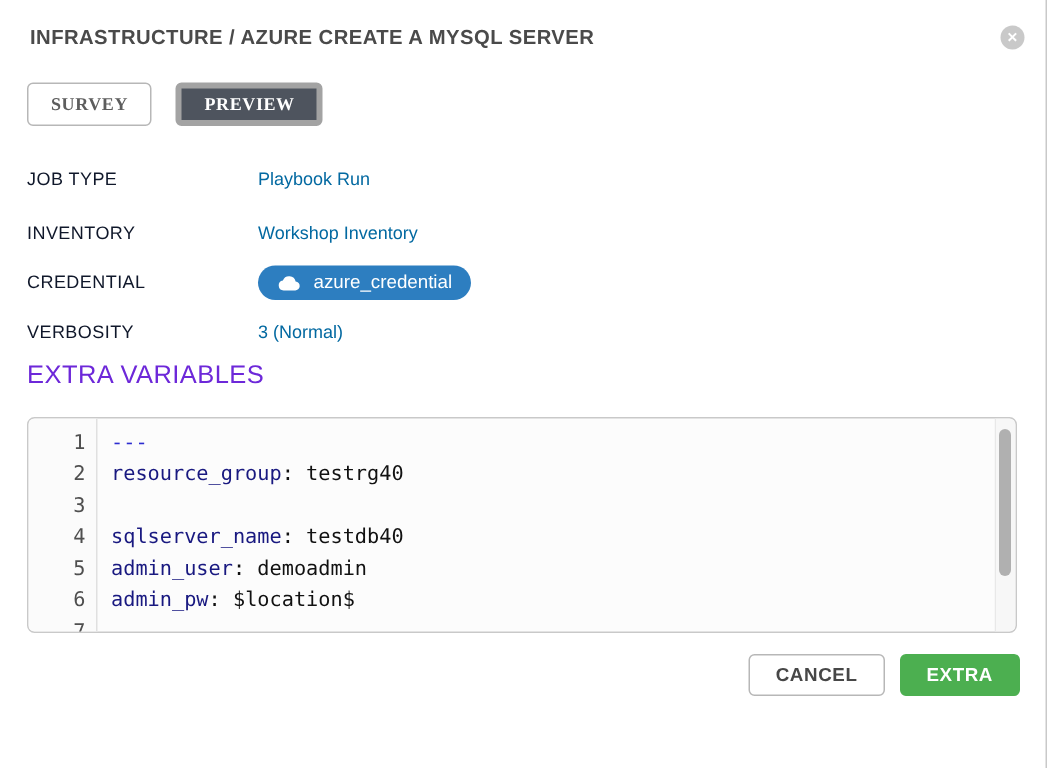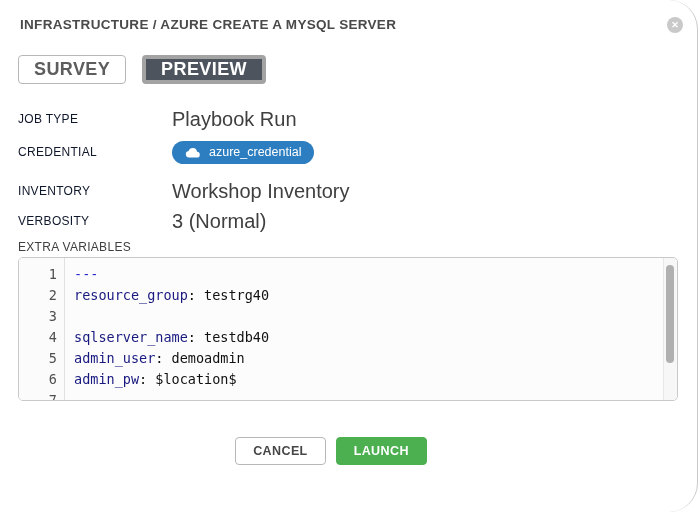--- a/index.html
+++ b/index.html
@@ -7,21 +7,20 @@
   body {
     font-family: "Liberation Sans", sans-serif;
     background: #ffffff;
     color: #3b3b3b;
   }
   .page {
     width: 698px; height: 512px;
     border-right: 1px solid #c9c9c9;
     background: #fff;
     position: relative;
-    border-radius: 29px;
   }
 
   
   .header {
     display: flex; justify-content: space-between; align-items: flex-start;
     padding: 17px 14px 0 20px;
   }
   .modal-title {
     font-size: 13.5px; font-weight: bold; color: #4a4a4a;
     letter-spacing: .3px; line-height: 16px;
@@ -31,49 +30,49 @@
     background: #c9c9c9; color: #fff;
     display: flex; align-items: center; justify-content: center;
     font-size: 9px; font-weight: bold; cursor: pointer; user-select: none;
     line-height: 1;
   }
 
   
   .tabs { display: flex; gap: 16px; margin: 22px 0 0 18px; }
   .tab {
     height: 29px; padding: 0 15px; border-radius: 4px;
-    font-size: 18px; font-weight: bold; letter-spacing: .4px;
+    font-size: 12px; font-weight: bold; letter-spacing: .4px;
     display: flex; align-items: center; cursor: pointer;
-    font-family: Liberation Sans, sans-serif;
+    font-family: Liberation Serif, serif;
   }
   .tab.inactive { background: #fff; border: 1px solid #b7b7b7; color: #5d5d5d; }
   .tab.active   { background: #4e545e; border: 4px solid #a3a3a3; color: #ffffff; }
 
   
   .fields { margin: 20px 0 0 18px; }
   .field-row { display: flex; align-items: center; height: 30px; }
   .field-row.badge-row { height: 36px; }
   .field-row.gap-above { margin-top: 6px; }
   .field-label {
     width: 154px; flex: 0 0 154px;
     font-size: 12px; color: #0f172a; letter-spacing: .3px;
   }
-  .field-value { font-size: 20px; color: #404040; }
+  .field-value { font-size: 12px; color: #0369a1; }
   .credential-badge {
     display: inline-flex; align-items: center; gap: 8px;
     height: 23px; padding: 0 13px; border-radius: 12px;
     background: #2d7ec0; color: #fff; font-size: 12.5px;
     cursor: pointer;
   }
   .cloud-icon { display: flex; align-items: center; }
 
   
   .extra-label {
-    margin: 4px 0 3px 18px;
-    font-size: 12px; color: #404040; letter-spacing: .3px;
+    margin: 4px 0 18px 18px;
+    font-size: 17px; color: #6d28d9; letter-spacing: .3px;
   }
   .editor {
     position: relative; margin-left: 18px;
     width: 660px; height: 144px;
     border: 1px solid #c9c9c9; border-radius: 5px;
     background: #fcfcfc; overflow: hidden;
   }
   .gutter-bg {
     position: absolute; left: 0; top: 0; bottom: 0; width: 46px;
     background: #fbfbfb; border-right: 1px solid #e0e0e0;
@@ -100,22 +99,22 @@
     border-radius: 0 4px 4px 0;
   }
   .scrollbar-thumb {
     position: absolute; top: 7px; right: 3px;
     width: 8px; height: 98px; border-radius: 4px;
     background: #b0b0b0; cursor: pointer;
   }
 
   
   .footer {
-    display: flex; justify-content: center; gap: 10px;
-    margin-top: 36px; padding-right: 35px;
+    display: flex; justify-content: flex-end; gap: 10px;
+    margin-top: 14px; padding-right: 17px;
   }
   .btn {
     height: 28px; padding: 0 17px; border-radius: 4px;
     font-size: 12.5px; font-weight: bold; letter-spacing: .4px;
     display: flex; align-items: center; cursor: pointer;
     font-family: "Liberation Sans", sans-serif;
   }
   .btn-cancel { background: #fff; border: 1px solid #b7b7b7; color: #474747; }
   .btn-launch { background: #4CAF50; border: 1px solid #4CAF50; color: #ffffff; }
 </style>
@@ -133,36 +132,36 @@
 
   <div class="tabs">
     <div class="tab inactive">SURVEY</div>
     <div class="tab active">PREVIEW</div>
   </div>
 
   <div class="fields">
     <div class="field-row">
       <div class="field-label">JOB TYPE</div>
       <div class="field-value">Playbook Run</div>
+    </div>
+    <div class="field-row gap-above">
+      <div class="field-label">INVENTORY</div>
+      <div class="field-value">Workshop Inventory</div>
     </div>
     <div class="field-row badge-row">
       <div class="field-label">CREDENTIAL</div>
       <div class="credential-badge">
         <span class="cloud-icon">
           <svg width="16" height="11" viewBox="0 0 20 14">
               <path d="M5 13.5 a4.2 4.2 0 0 1 -0.6 -8.35 A5.6 5.6 0 0 1 15.2 6.0 A3.6 3.6 0 0 1 14.6 13.5 Z" fill="#ffffff"></path>
             </svg>
         </span>
         <span>azure_credential</span>
       </div>
     </div>
-    <div class="field-row gap-above">
-      <div class="field-label">INVENTORY</div>
-      <div class="field-value">Workshop Inventory</div>
-    </div>
     <div class="field-row">
       <div class="field-label">VERBOSITY</div>
       <div class="field-value">3 (Normal)</div>
     </div>
   </div>
 
   <div class="extra-label">EXTRA VARIABLES</div>
 
   <div class="editor">
     <div class="gutter-bg"></div>
@@ -195,16 +194,16 @@
         <span class="code-text"></span>
       </div>
     </div>
     <div class="scrollbar-track">
       <div class="scrollbar-thumb"></div>
     </div>
   </div>
 
   <div class="footer">
     <div class="btn btn-cancel">CANCEL</div>
-    <div class="btn btn-launch">LAUNCH</div>
+    <div class="btn btn-launch">EXTRA</div>
   </div>
 
 </div>
 
 </body></html>

